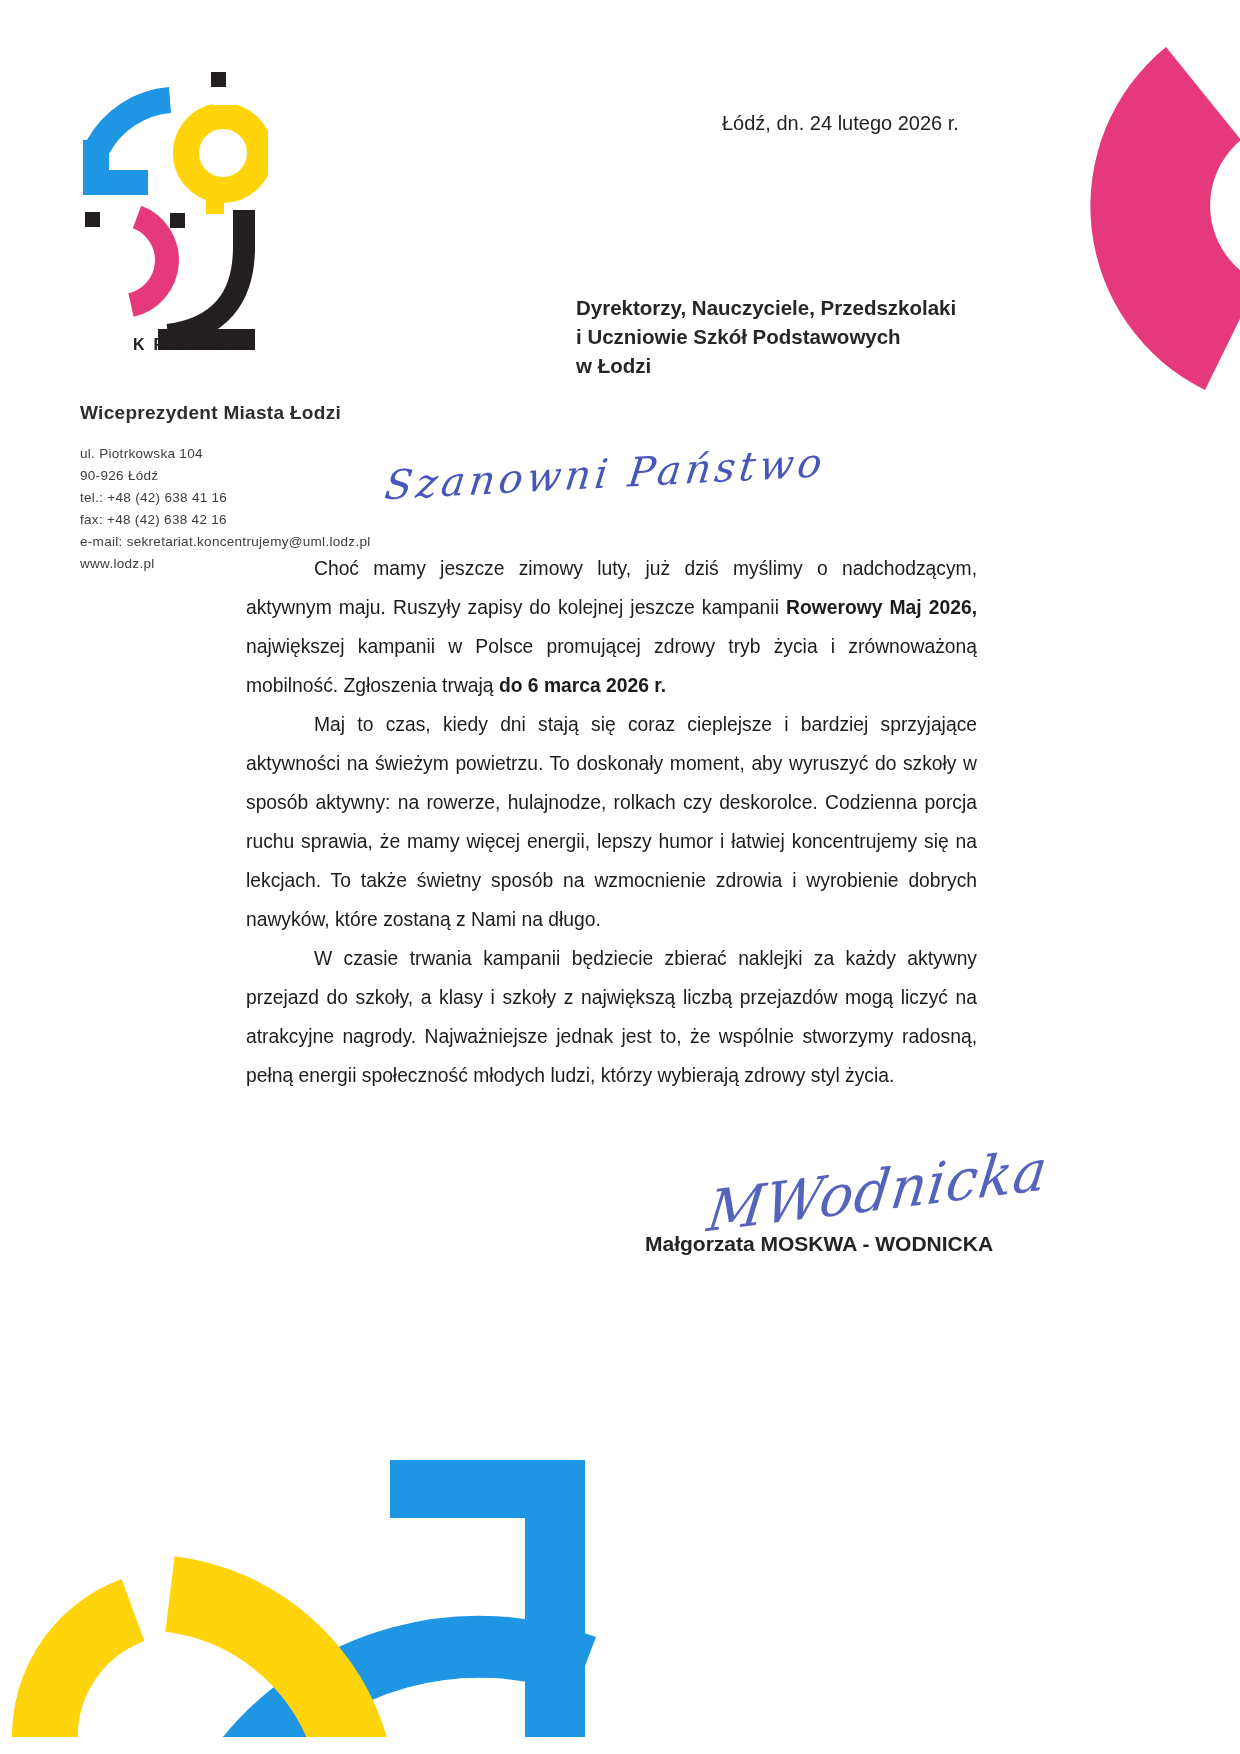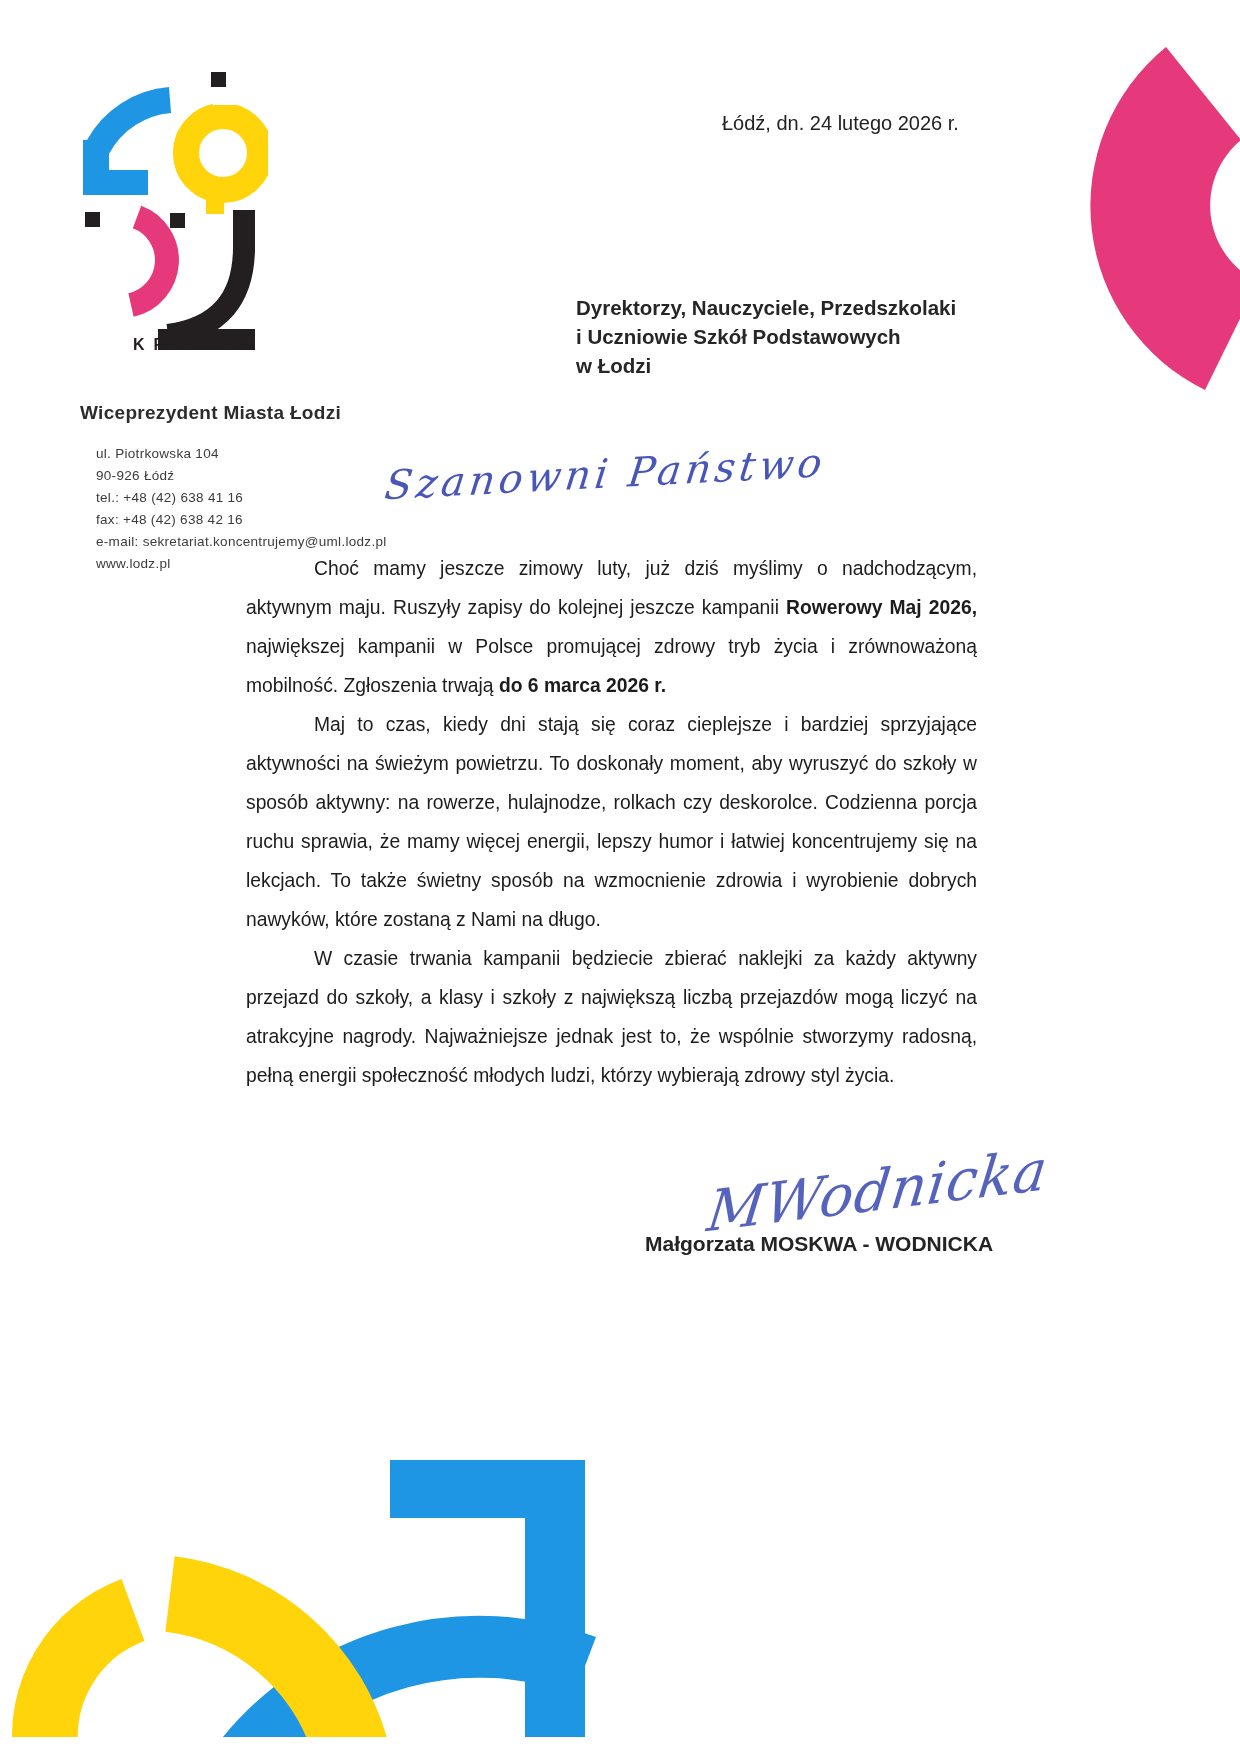--- a/index.html
+++ b/index.html
@@ -13,21 +13,21 @@
   }
   .abs{position:absolute;}
   
   .date-line{left:722px; top:112px; font-size:20px; color:#222;}
   .recipient{left:576px; top:293px; font-size:20.5px; font-weight:bold; line-height:29px; color:#262626;}
   
   .logo-svg{left:58px; top:55px;}
   .logo-wordmark{left:133px; top:336px; font-size:16px; font-weight:bold; letter-spacing:9px; color:var(--logo_black);}
   
   .sender-title{left:80px; top:402px; font-size:19px; font-weight:bold; color:#2c2c2c; letter-spacing:.3px;}
-  .sender-address{left:80px; top:443px; font-size:13.5px; line-height:22px; color:#3c3c3c; letter-spacing:.3px;margin-left:16px;}
+  .sender-address{left:80px; top:443px; font-size:13.5px; line-height:22px; color:#3c3c3c; letter-spacing:.3px;}
   
   .handwriting{
     font-family:"DejaVu Serif", serif; font-style:italic; color:var(--ink_blue);
   }
   .greeting{
     left:388px; top:462px; font-size:40px; letter-spacing:4px;
     transform:rotate(-3deg) skewX(-10deg); transform-origin:left top; white-space:nowrap;
   }
   .sig-script{
     left:712px; top:1178px; font-size:56px; letter-spacing:1px;

